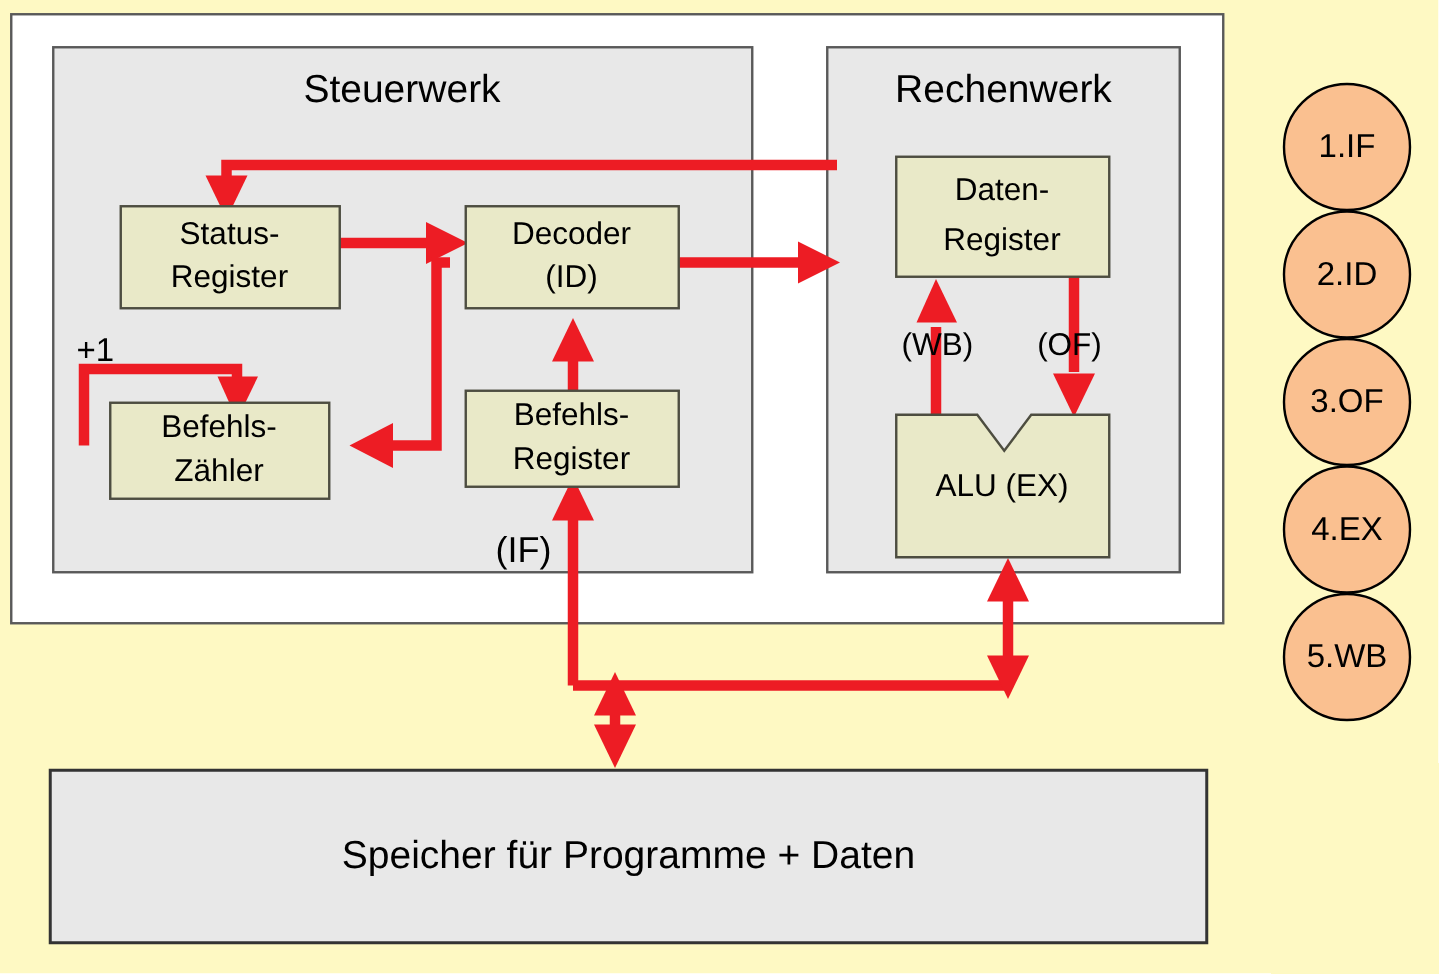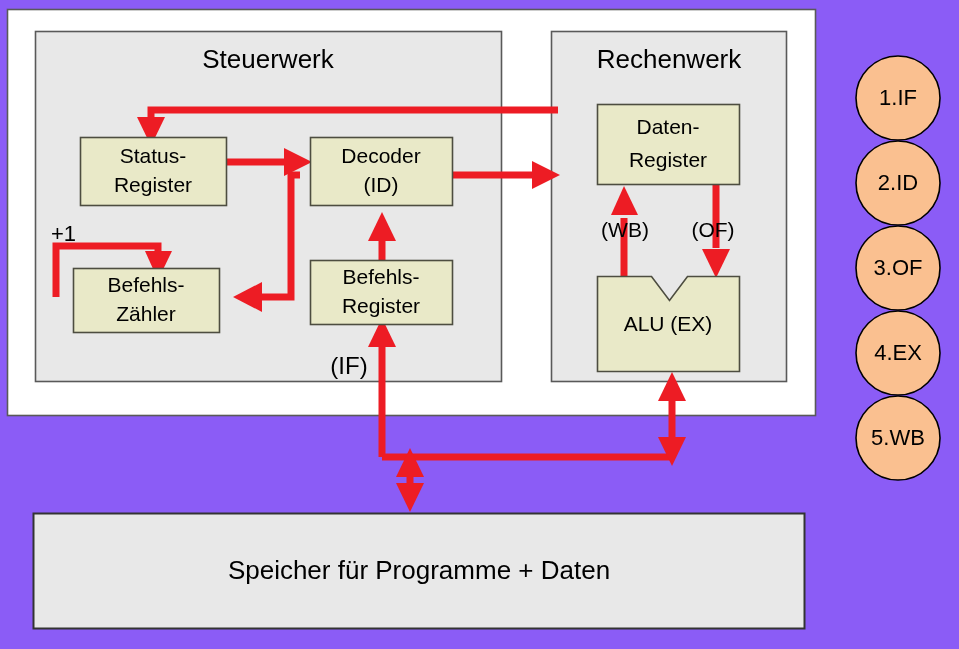--- a/index.html
+++ b/index.html
@@ -5,21 +5,21 @@
 <style>
   html,body{margin:0;padding:0;background:#ffffff;}
   body{
     font-family:"Liberation Sans","DejaVu Sans",sans-serif;
     -webkit-font-smoothing:antialiased;
   }
   #stage{
     position:relative;
     width:959px;
     height:649px;
-    background:#8b5cf6;
+    background:#fef9c3;
     overflow:hidden;
   }
   svg#scene{
     position:absolute;
     left:0; top:0;
     width:959px;
     height:649px;
     display:block;
   }
   .lbl{

